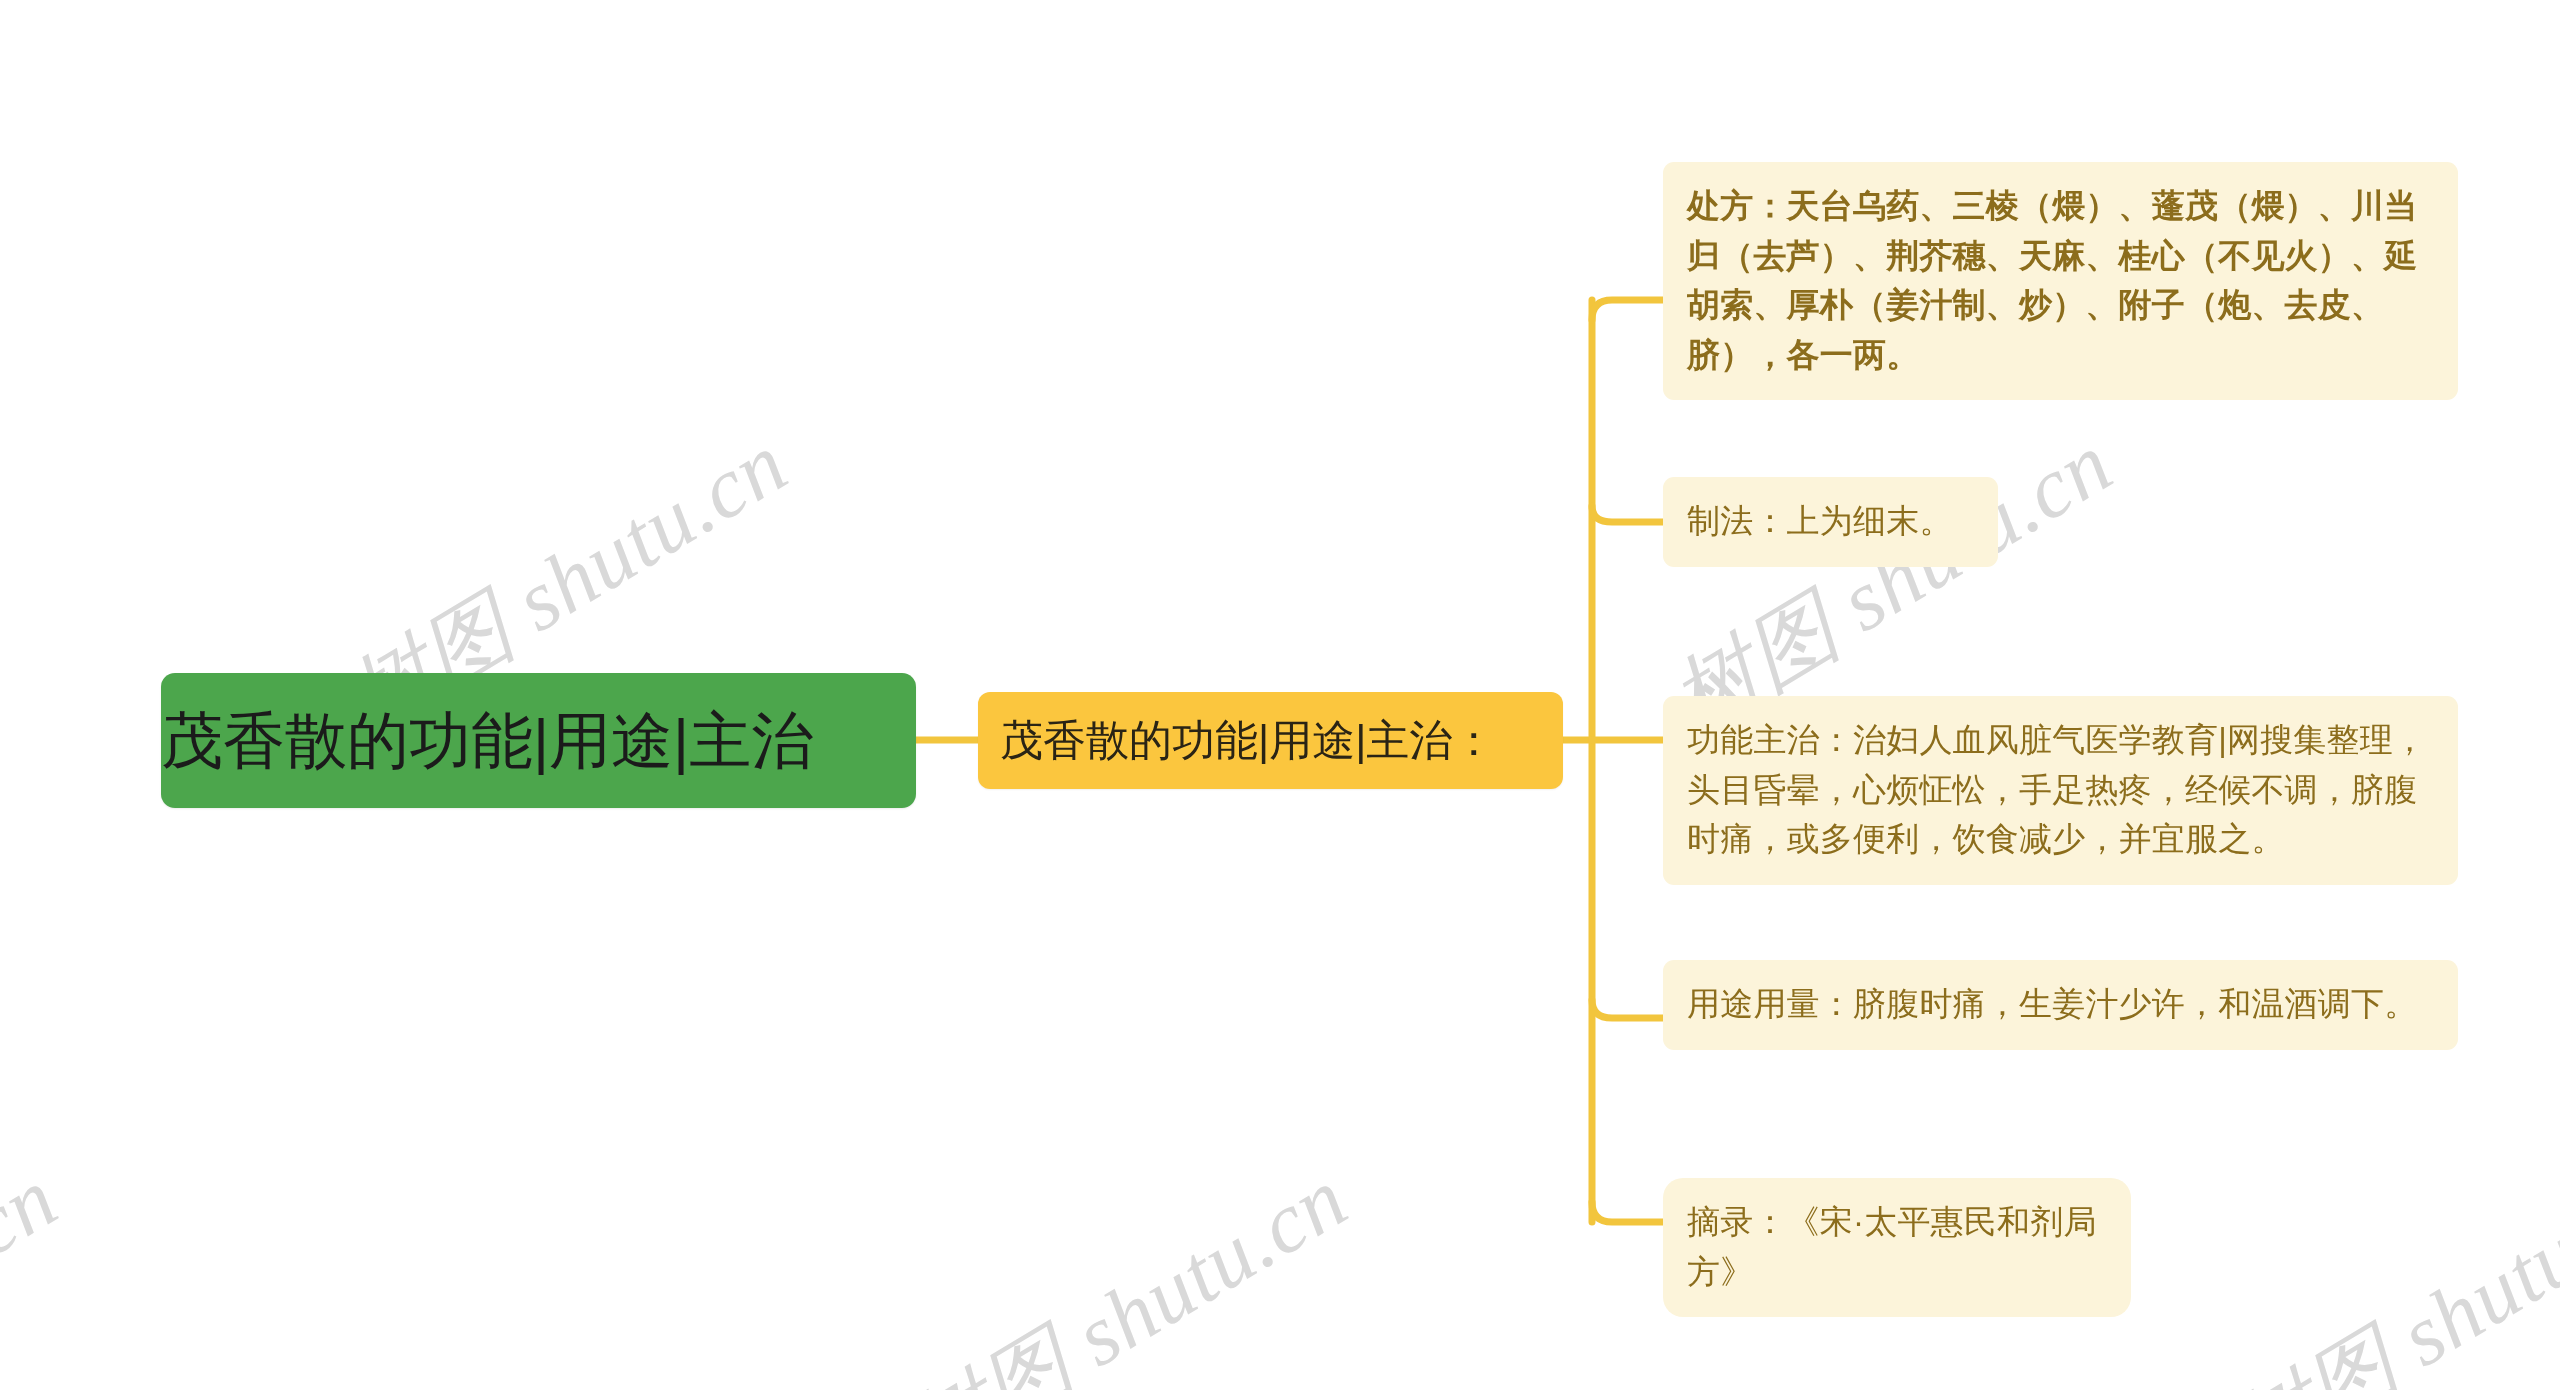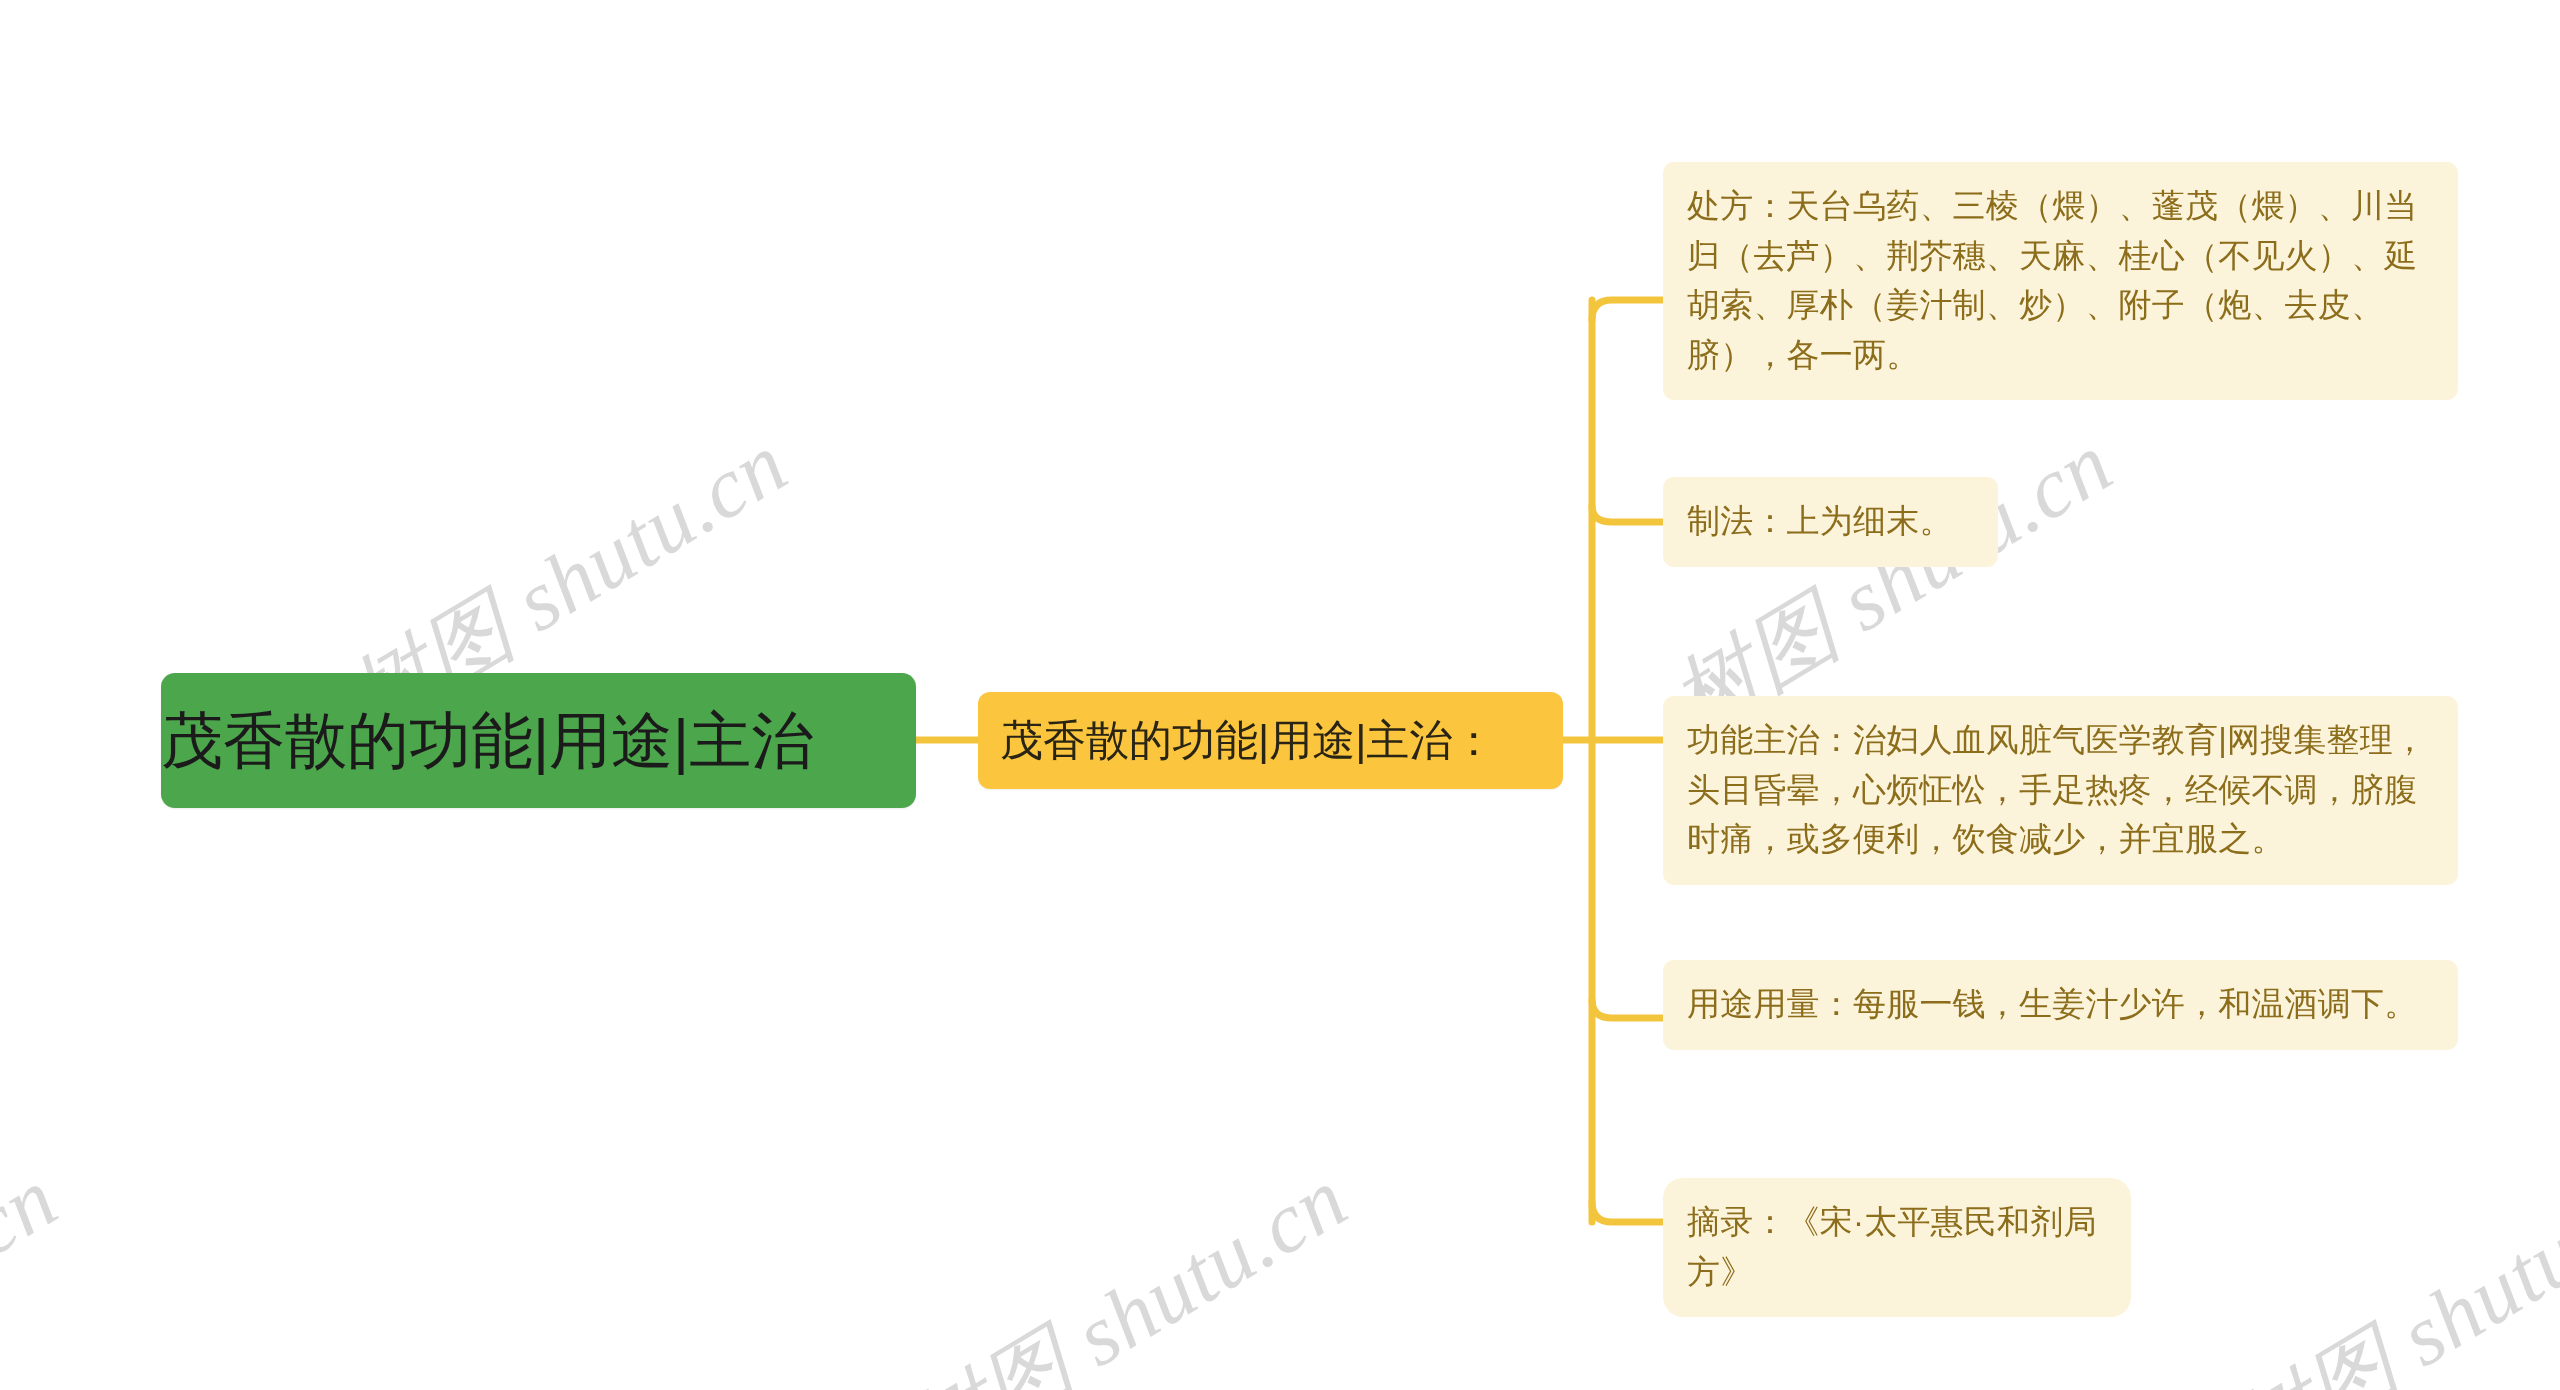--- a/index.html
+++ b/index.html
@@ -112,21 +112,21 @@
     color: #8C6D1C;
     font-size: 33px;
     line-height: 1.50;
     letter-spacing: 0.2px;
   }
   .node-leaf .txt {
     display: block;
   }
 
   
-  #leaf-0 { left: 1663px; top: 162px;  width: 795px; }
+  #leaf-0 { left: 1663px; top: 162px;  width: 795px; font-weight: bold; }
   #leaf-1 { left: 1663px; top: 477px;  width: 335px; }
   #leaf-2 { left: 1663px; top: 652px;  width: 795px; margin-top: 44px; }
   #leaf-3 { left: 1663px; top: 960px;  width: 795px; }
   #leaf-4 { left: 1663px; top: 1178px; width: 468px; border-radius: 20px; }
 </style>
 </head>
 <body>
 
 <div id="canvas">
 
@@ -163,21 +163,21 @@
 
   <div class="node node-leaf" id="leaf-1">
     <span class="txt">制法：上为细末。</span>
   </div>
 
   <div class="node node-leaf" id="leaf-2">
     <span class="txt">功能主治：治妇人血风脏气医学教育|网搜集整理，头目昏晕，心烦怔忪，手足热疼，经候不调，脐腹时痛，或多便利，饮食减少，并宜服之。</span>
   </div>
 
   <div class="node node-leaf" id="leaf-3">
-    <span class="txt">用途用量：每服一钱，生姜汁少许，和温酒调下。</span>
+    <span class="txt">用途用量：脐腹时痛，生姜汁少许，和温酒调下。</span>
   </div>
 
   <div class="node node-leaf" id="leaf-4">
     <span class="txt">摘录：《宋·太平惠民和剂局方》</span>
   </div>
 
   <div class="wm-layer">
     <div class="wm wm-a">树图 shutu.cn</div>
     <div class="wm wm-b">树图 shutu.cn</div>
     <div class="wm wm-c">树图 shutu.cn</div>

